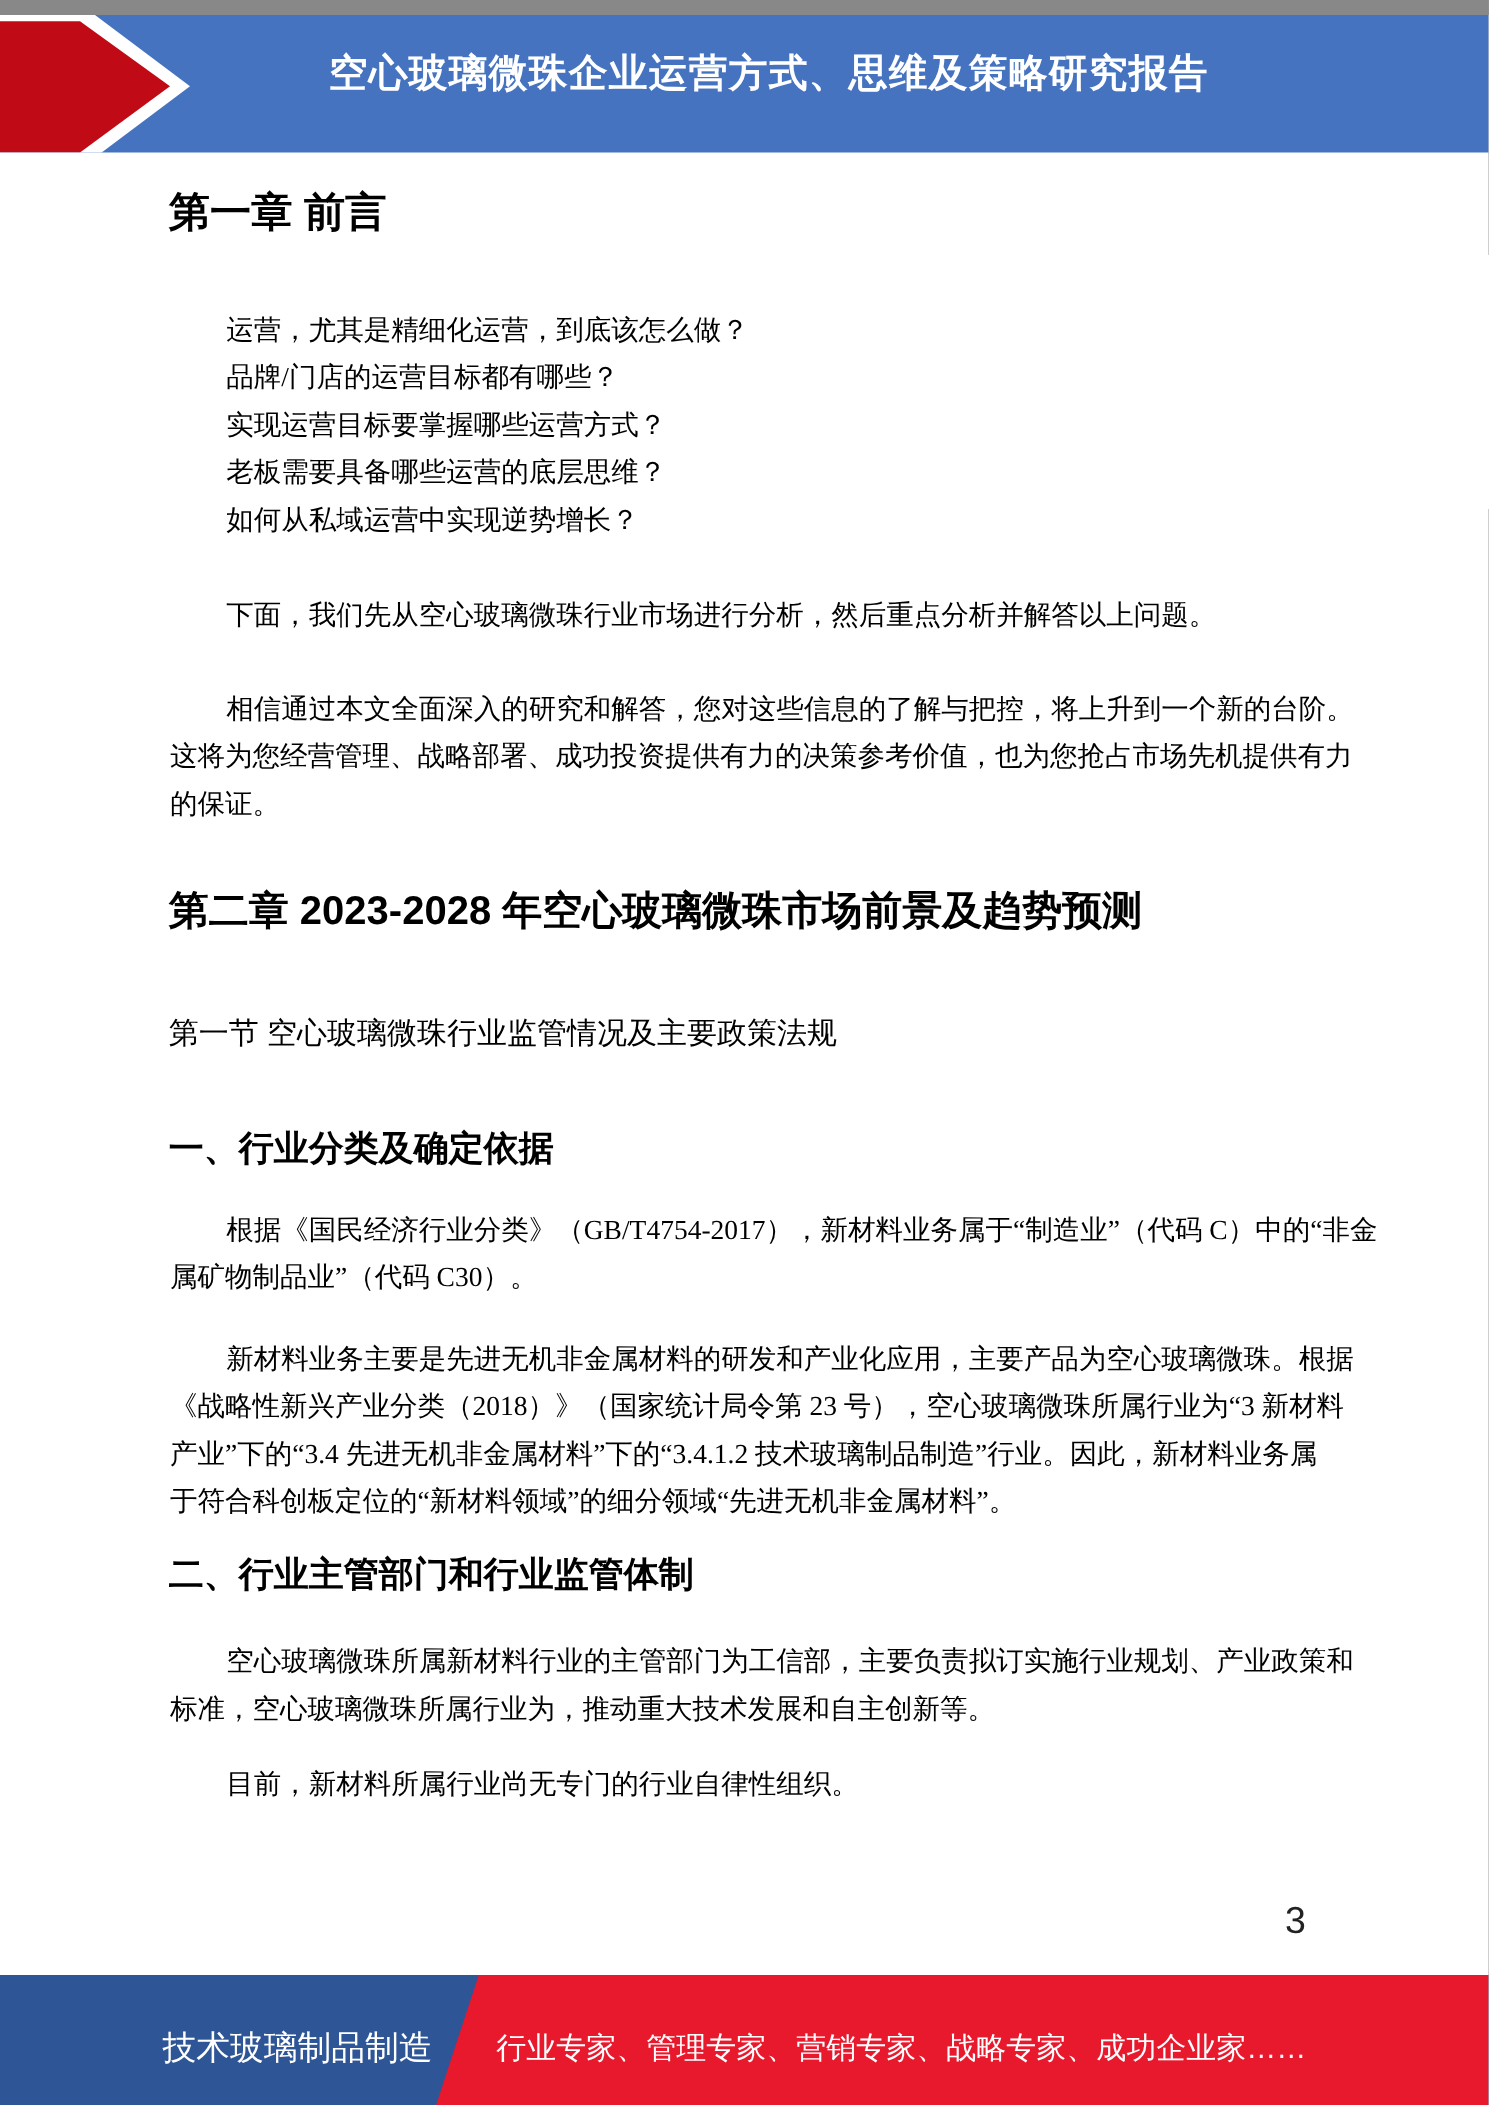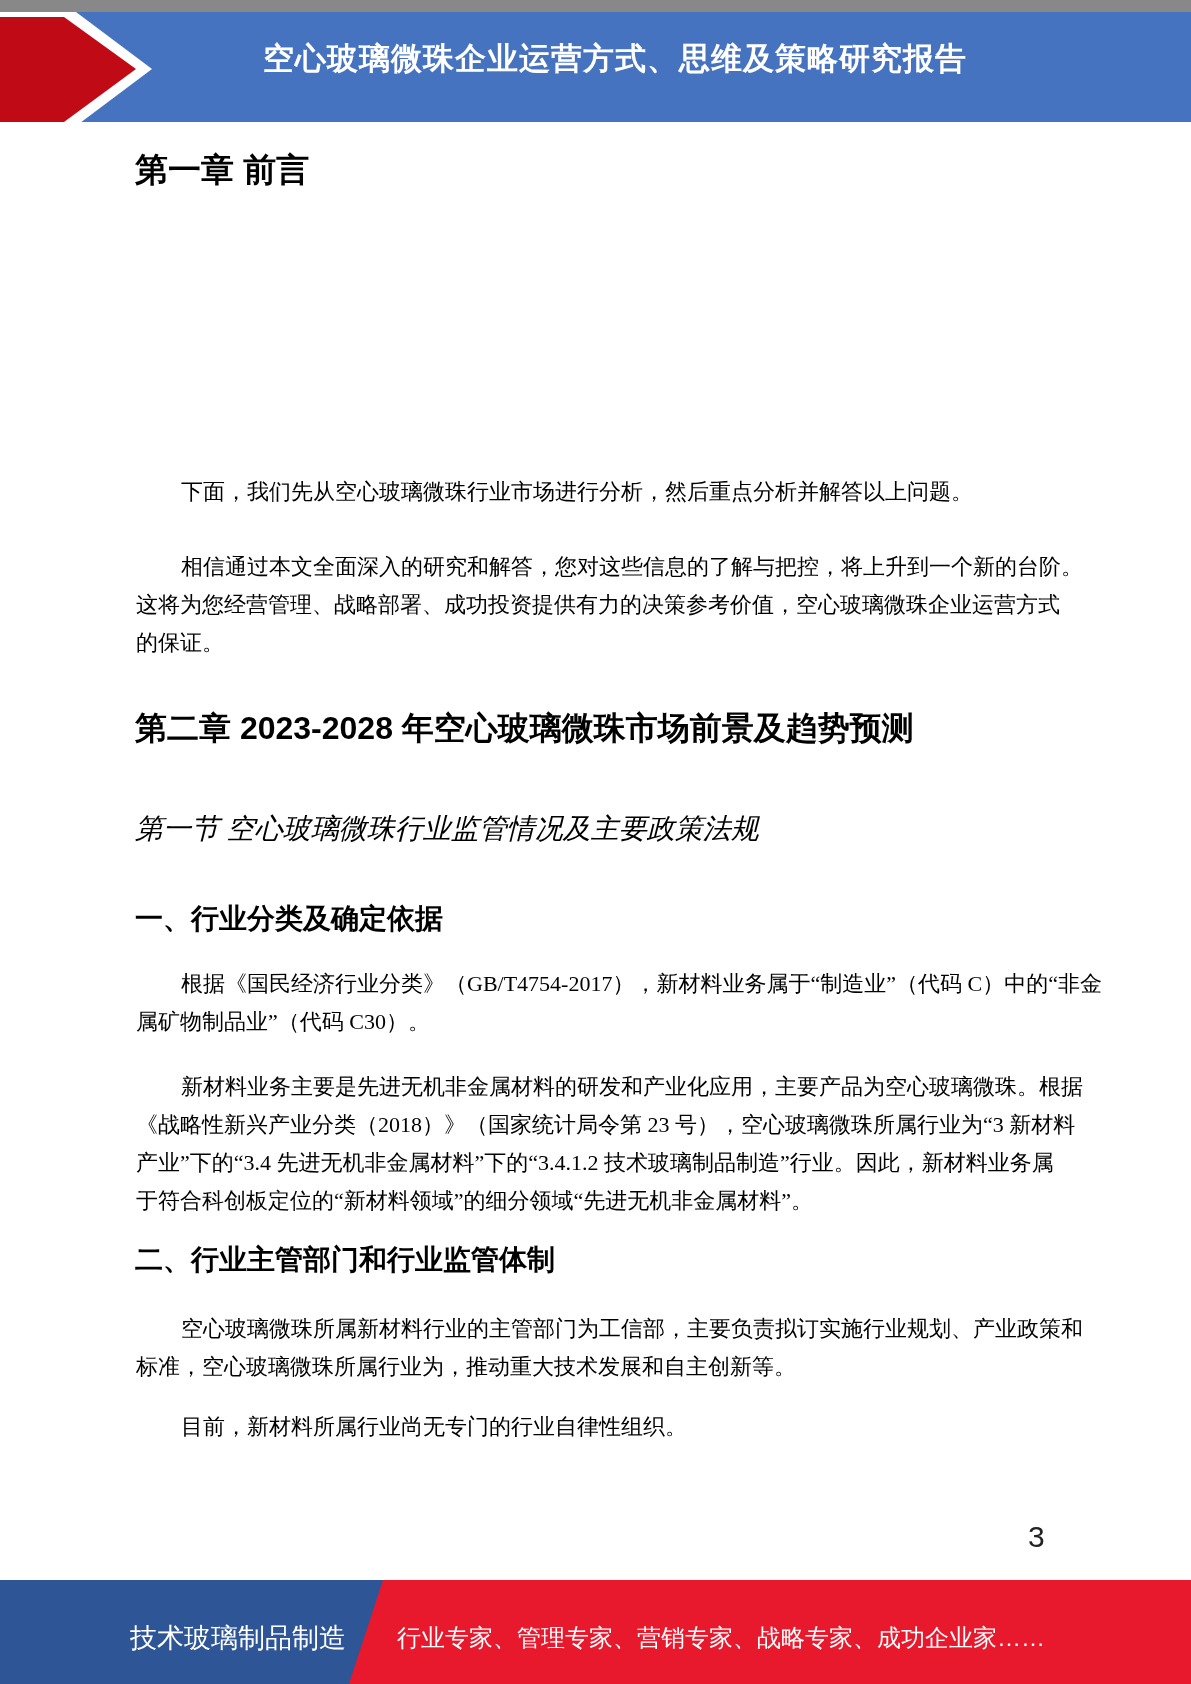--- a/index.html
+++ b/index.html
@@ -43,23 +43,22 @@
   .abs { position: absolute; white-space: nowrap; }
   .chapter-title {
     font-family: "Liberation Sans", "DejaVu Sans", sans-serif;
     font-weight: 700;
     font-size: 33px;
     color: #000;
   }
   .section-title {
     font-family: "Liberation Sans", "DejaVu Sans", sans-serif;
     font-weight: 500;
-    font-size: 28px;
+    font-size: 24px;
     color: #000;
-    font-style: italic;
   }
   .sub-title {
     font-family: "Liberation Sans", "DejaVu Sans", sans-serif;
     font-weight: 700;
     font-size: 28px;
     color: #000;
   }
   .body-line {
     font-size: 22px;
     line-height: 38px;
@@ -109,25 +108,32 @@
   <div class="header-band">
     <svg class="header-arrow" width="200" height="110" viewBox="0 0 200 110">
       <polygon points="0,0 76,0 152,57 76,114 0,114" fill="#ffffff"></polygon>
       <polygon points="0,5 64,5 136,57 64,110 0,110" fill="#c00b16"></polygon>
     </svg>
     <div class="header-title">空心玻璃微珠企业运营方式、思维及策略研究报告</div>
   </div>
 
   <div class="abs chapter-title" style="left:135px; top:136px;">第一章 前言</div>
 
+  <div class="abs q-list" style="left:181px; top:233px;">
+    <span class="body-line">运营，尤其是精细化运营，到底该怎么做？</span>
+    <span class="body-line">品牌/门店的运营目标都有哪些？</span>
+    <span class="body-line">实现运营目标要掌握哪些运营方式？</span>
+    <span class="body-line">老板需要具备哪些运营的底层思维？</span>
+    <span class="body-line">如何从私域运营中实现逆势增长？</span>
+  </div>
 
   <div class="abs body-line" style="left:181px; top:461px;">下面，我们先从空心玻璃微珠行业市场进行分析，然后重点分析并解答以上问题。</div>
 
   <div class="abs body-line" style="left:181px; top:536px;">相信通过本文全面深入的研究和解答，您对这些信息的了解与把控，将上升到一个新的台阶。</div>
-  <div class="abs body-line" style="left:136px; top:574px;">这将为您经营管理、战略部署、成功投资提供有力的决策参考价值，空心玻璃微珠企业运营方式</div>
+  <div class="abs body-line" style="left:136px; top:574px;">这将为您经营管理、战略部署、成功投资提供有力的决策参考价值，也为您抢占市场先机提供有力</div>
   <div class="abs body-line" style="left:136px; top:612px;">的保证。</div>
 
   <div class="abs chapter-title" style="left:135px; top:695px; font-size:32px;">第二章 2023-2028 年空心玻璃微珠市场前景及趋势预测</div>
 
   <div class="abs section-title" style="left:135px; top:798px;">第一节 空心玻璃微珠行业监管情况及主要政策法规</div>
 
   <div class="abs sub-title" style="left:135px; top:888px;">一、行业分类及确定依据</div>
 
   <div class="abs body-line" style="left:181px; top:953px;">根据《国民经济行业分类》（GB/T4754-2017），新材料业务属于“制造业”（代码 C）中的“非金</div>
   <div class="abs body-line" style="left:136px; top:991px;">属矿物制品业”（代码 C30）。</div>

